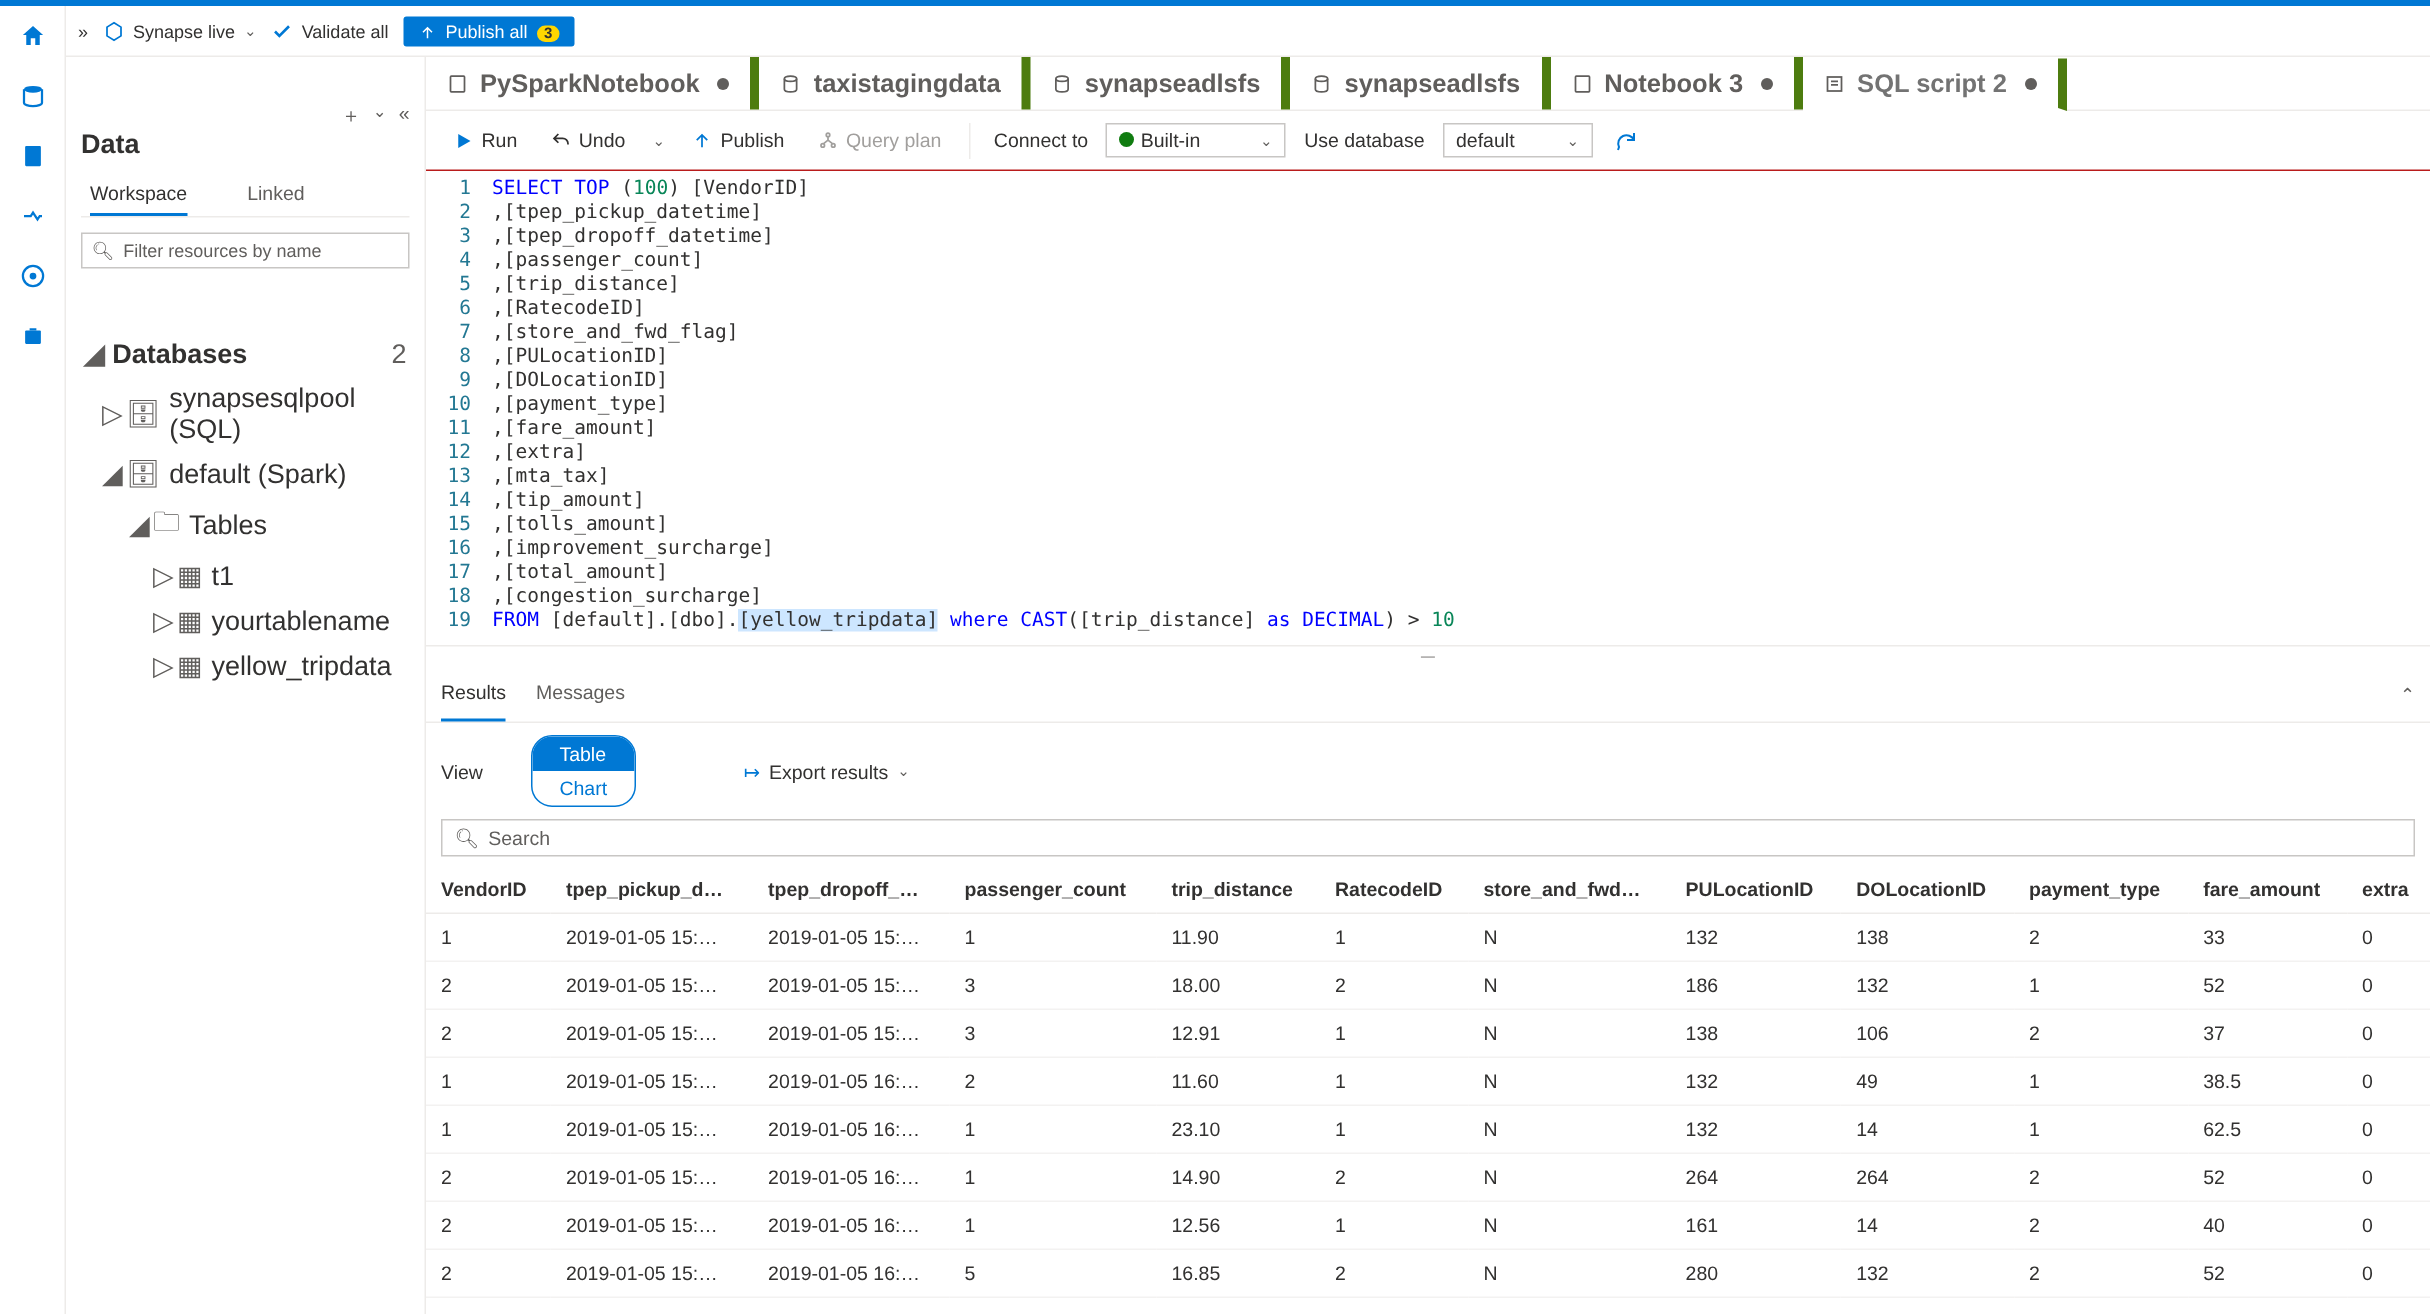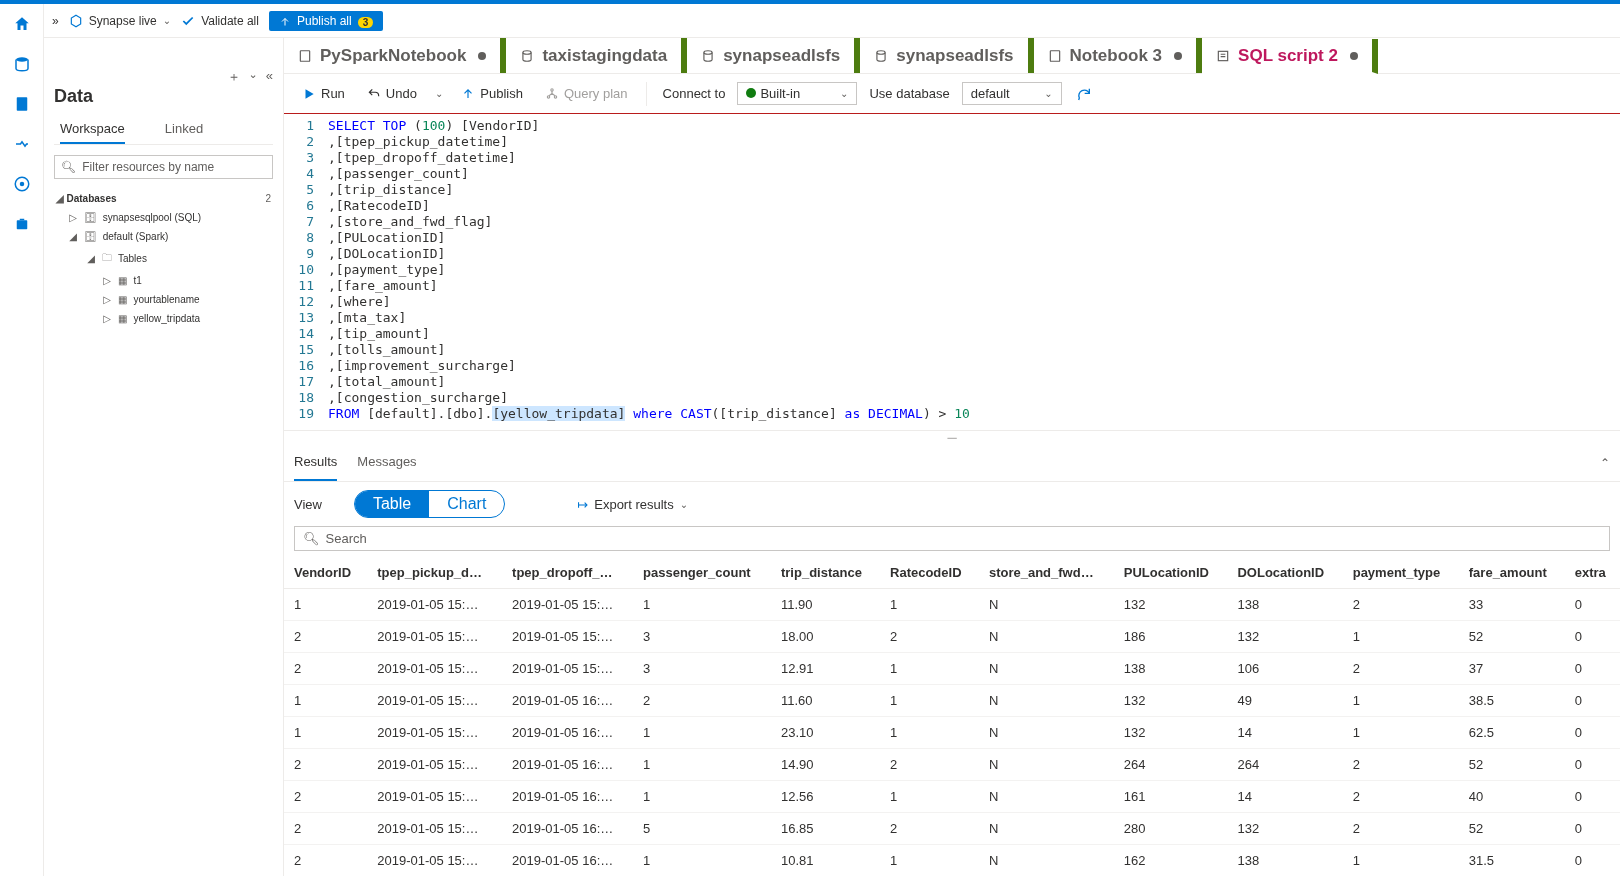--- a/index.html
+++ b/index.html
@@ -61,35 +61,35 @@
     padding: 8px 10px;
   }
   .dp-head { display:flex; align-items:center; justify-content:space-between; margin-bottom:8px;}
   .dp-title { font-size:18px; font-weight:600;margin-top:40px;}
   .dp-icons { display:flex; gap:8px; color:#605e5c;}
   .dp-icons span { cursor:pointer; }
   .dp-tabs { display:flex; gap:40px; padding:0 6px; border-bottom:1px solid #edebe9; margin-bottom:10px;}
   .dp-tab { padding:6px 0; font-size:13px; color:#605e5c; cursor:pointer;}
   .dp-tab.active { color:#323130; border-bottom:2px solid #0078d4;}
   .filter { display:flex; align-items:center; border:1px solid #c8c6c4; padding:4px 6px; gap:6px; font-size:12px; color:#605e5c; margin-bottom:10px;}
-  .tree { font-size:10px; }
+  .tree { font-size:18px;margin-top:32px; }
   .tree-row { display:flex; align-items:center; gap:6px; padding:4px 2px; cursor:pointer; color:#323130;}
   .tree-row.section { font-weight:600; justify-content:space-between;}
   .tree-row .count { color:#605e5c; font-weight:400;}
   .indent1 { padding-left: 14px;}
   .indent2 { padding-left: 32px;}
   .indent3 { padding-left: 48px;}
   .caret { width:10px; text-align:center; color:#605e5c;}
   .ti { color:#605e5c; }
   .editor-area { flex:1; display:flex; flex-direction:column; min-width:0;}
   .tabs { display:flex; border-bottom:1px solid #edebe9; height:36px;}
   .etab { display:flex; align-items:center; gap:8px; padding:0 14px; border-right:6px solid #4d7c0f; font-size:17px; color:#605e5c; cursor:pointer; white-space:nowrap;font-weight:bold;}
   .etab svg { width:14px; height:14px; color:#605e5c;}
   .etab .dot { width:8px; height:8px; border-radius:50%; background:#605e5c; margin-left:4px;}
-  .etab.active { background:#fff; color:#be185d; border-bottom:2px solid #fff; position:relative; top:1px;}
+  .etab.active { background:#fff; color:#737373; border-bottom:2px solid #fff; position:relative; top:1px;}
   .toolbar { display:flex; align-items:center; gap:6px; padding:4px 10px; border-bottom:1px solid #b91c1c; height:40px;}
   .tbtn { display:flex; align-items:center; gap:5px; padding:4px 8px; font-size:13px; color:#323130; cursor:pointer;}
   .tbtn.disabled { color:#a19f9d; }
   .tbtn svg { width:14px; height:14px;}
   .run svg { color:#0078d4;}
   .divider { width:1px; height:24px; background:#edebe9; margin:0 4px;}
   .connect-label { font-size:13px; color:#323130; padding:0 6px;}
   .dropdown { display:flex; align-items:center; border:1px solid #c8c6c4; padding:3px 8px; gap:8px; font-size:13px; min-width:120px; justify-content:space-between; cursor:pointer;}
   .dropdown .chev { color:#605e5c; font-size:10px;}
   .green-dot { width:10px; height:10px; border-radius:50%; background:#107c10; display:inline-block; margin-right:4px;}
@@ -102,21 +102,21 @@
   .num { color:#098658;}
   .hl { background:#cde6ff;}
   .drag-handle { height:14px; display:flex; align-items:center; justify-content:center; border-top:1px solid #edebe9; color:#a19f9d;}
   .results-header { display:flex; align-items:center; border-bottom:1px solid #edebe9; padding:0 10px; justify-content:space-between;}
   .res-tabs { display:flex; gap:20px;}
   .res-tab { padding:10px 0; font-size:13px; color:#605e5c; cursor:pointer;}
   .res-tab.active { color:#323130; border-bottom:2px solid #0078d4;}
   .collapse { color:#605e5c; cursor:pointer; font-size:12px;}
   .view-row { display:flex; align-items:center; gap:32px; padding:8px 10px;}
   .view-label { font-size:13px; color:#323130;}
-  .toggle { display:flex; border:1px solid #0078d4; border-radius:14px; overflow:hidden; font-size:16px;}
+  .toggle { display:flex; border:1px solid #0078d4; border-radius:14px; overflow:hidden; font-size:13px;flex-direction:column;}
   .toggle span { padding:4px 18px; cursor:pointer;}
   .toggle .active { background:#0078d4; color:#fff;}
   .toggle .inactive { color:#0078d4;}
   .export { display:flex; align-items:center; gap:6px; font-size:13px; color:#323130; cursor:pointer; margin-left:40px;}
   .search-row { padding: 0 10px 6px 10px; }
   .search-box { display:flex; align-items:center; border:1px solid #c8c6c4; padding:4px 8px; gap:6px; font-size:13px; color:#605e5c;}
   .table-wrap { overflow:auto; flex:1;}
   table { border-collapse:collapse; width:100%; font-size:13px;}
   th { text-align:left; font-weight:600; padding:8px 10px; border-bottom:1px solid #edebe9; white-space:nowrap; color:#323130;}
   td { padding:8px 10px; border-bottom:1px solid #f3f2f1; white-space:nowrap; color:#323130;}
@@ -381,21 +381,21 @@
             <div class="code-line">
               <span class="gutter">10</span>
               <span class="code">,[payment_type]</span>
             </div>
             <div class="code-line">
               <span class="gutter">11</span>
               <span class="code">,[fare_amount]</span>
             </div>
             <div class="code-line">
               <span class="gutter">12</span>
-              <span class="code">,[where]</span>
+              <span class="code">,[extra]</span>
             </div>
             <div class="code-line">
               <span class="gutter">13</span>
               <span class="code">,[mta_tax]</span>
             </div>
             <div class="code-line">
               <span class="gutter">14</span>
               <span class="code">,[tip_amount]</span>
             </div>
             <div class="code-line">

